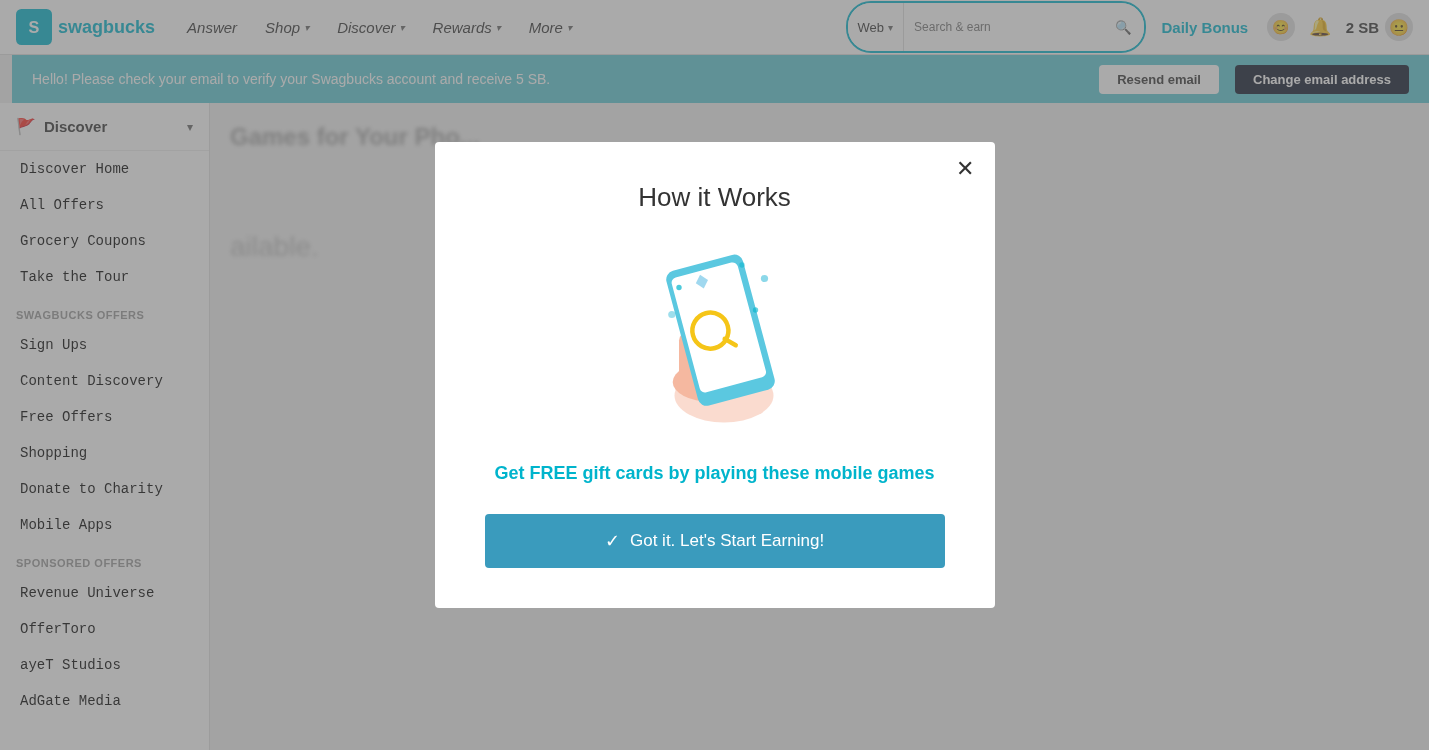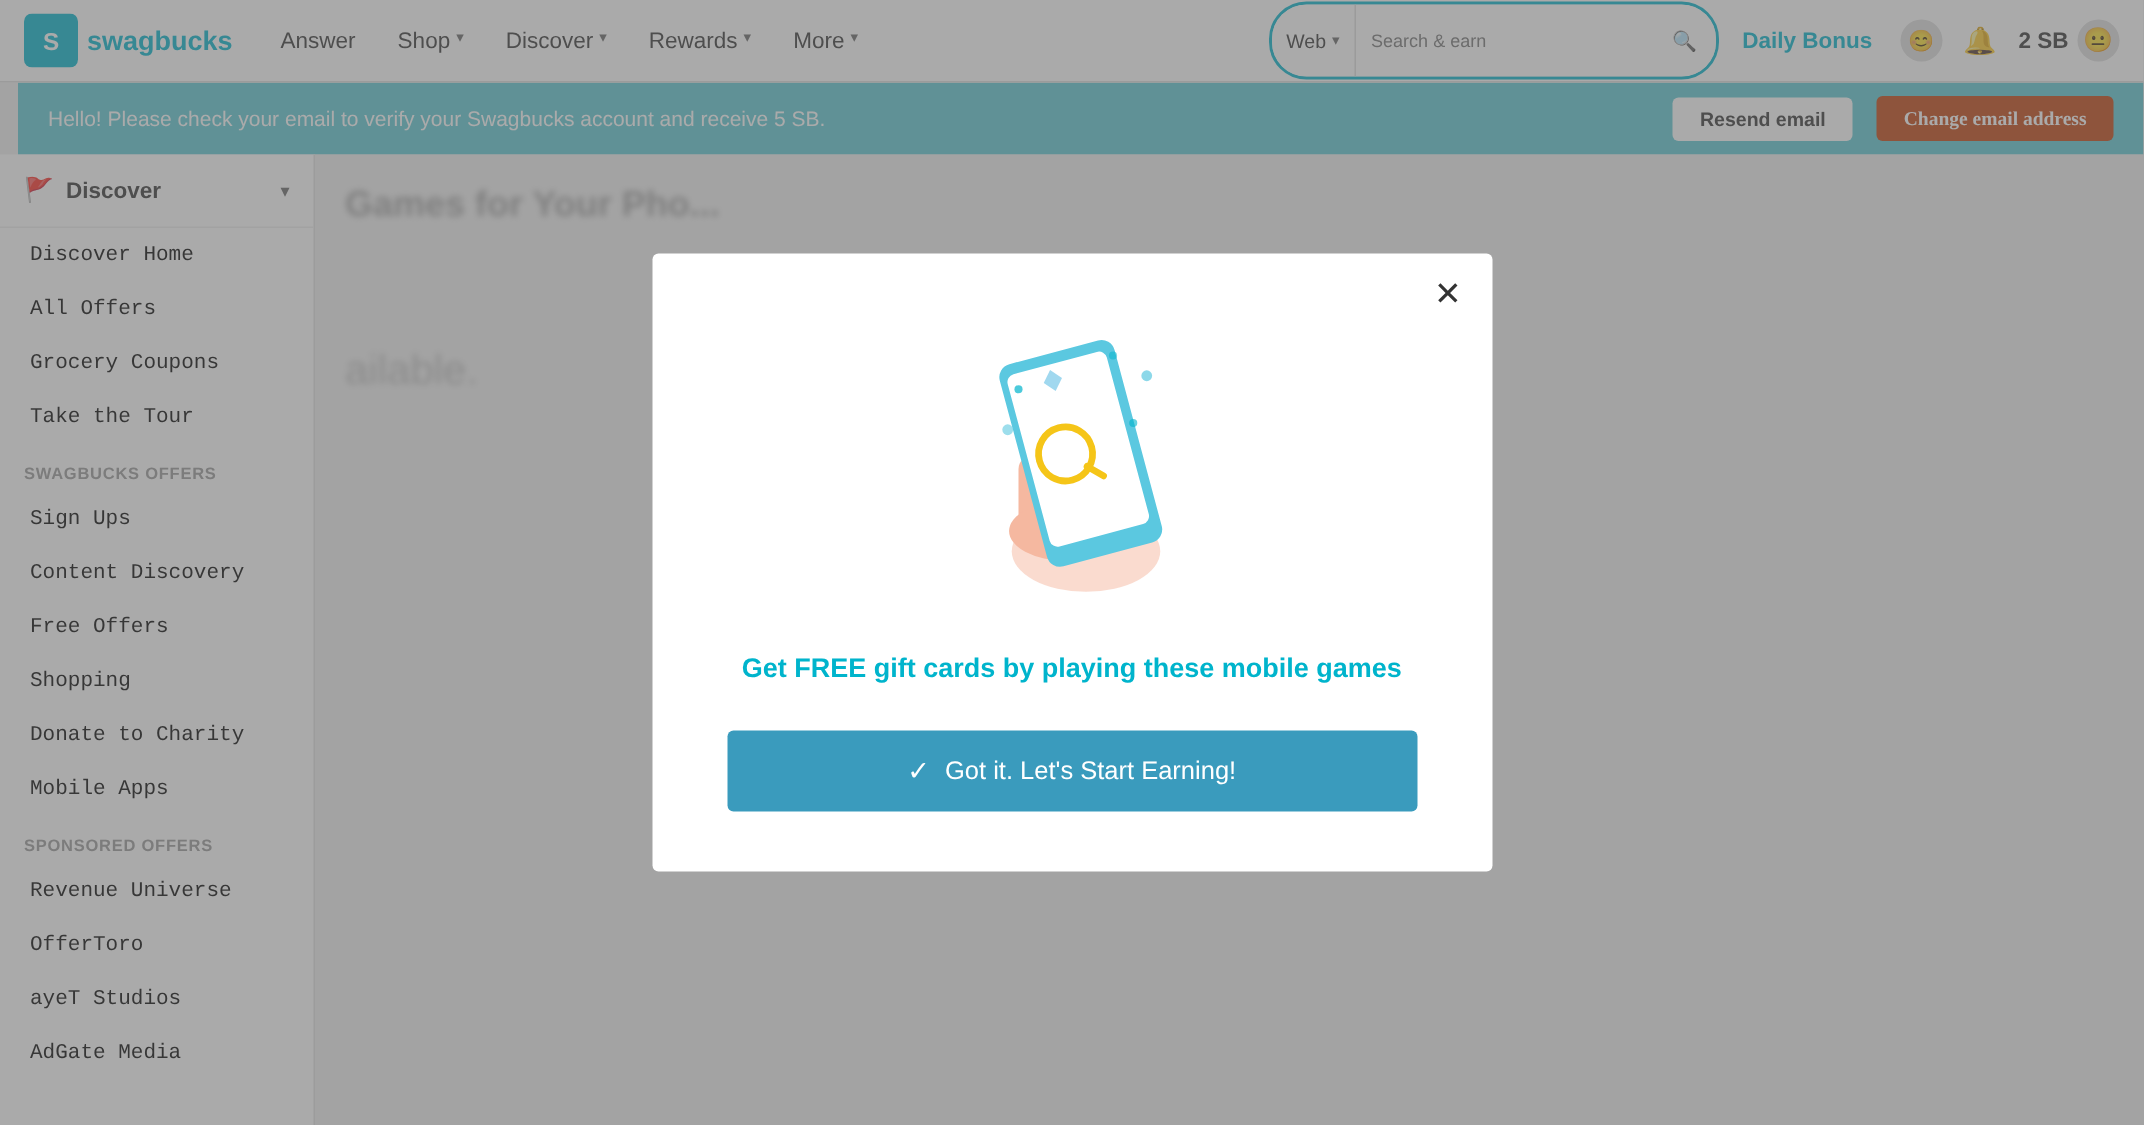--- a/index.html
+++ b/index.html
@@ -31,22 +31,24 @@
       align-items: center;
       gap: 4px;
       flex: 1;
     }
     .nav-item {
       padding: 8px 12px;
       font-size: 15px;
       color: #333;
       cursor: pointer;
       display: flex;
+      align-items: center;
       gap: 4px;
       border-radius: 4px;
+      font-style: italic;
     }
     .nav-chevron {
       font-size: 10px;
       color: #666;
     }
     .search-bar {
       display: flex;
       align-items: center;
       border: 2px solid #00b4cc;
       border-radius: 25px;
@@ -150,21 +152,21 @@
     }
     .alert-btn {
       padding: 7px 18px;
       border-radius: 4px;
       font-size: 13px;
       cursor: pointer;
       font-weight: 600;
       border: none;
     }
     .btn-resend { background: #fff; color: #333; }
-    .btn-change { background: #c2410c; color: #fff; font-family: Liberation Serif, serif; }
+    .btn-change { background: #0f172a; color: #fff; }
 
     
     .main-layout {
       display: flex;
       height: calc(750px - 55px - 48px);
     }
 
     
     .sidebar {
       width: 210px;
@@ -406,20 +408,21 @@
       <h1 class="page-title">Games for Your Pho...</h1>
       <p style="font-size:28px;color:#888;margin-top:80px;">ailable.</p>
     </div>
   </main>
 </div>
 
 <div class="overlay">
   <div class="modal">
     <button class="modal-close">✕</button>
 
+    <h2 class="modal-title">How it Works</h2>
 
     <div class="modal-image">
       <svg class="phone-svg" viewBox="0 0 200 210" xmlns="http://www.w3.org/2000/svg">
 
         <ellipse cx="110" cy="170" rx="55" ry="30" fill="#f5b8a0" opacity="0.5"></ellipse>
 
         <rect x="60" y="100" width="18" height="70" rx="9" fill="#f5b8a0"></rect>
         <rect x="82" y="90" width="18" height="75" rx="9" fill="#f5b8a0"></rect>
         <rect x="104" y="95" width="18" height="72" rx="9" fill="#f5b8a0"></rect>
         <rect x="126" y="105" width="16" height="60" rx="8" fill="#f5b8a0"></rect>

